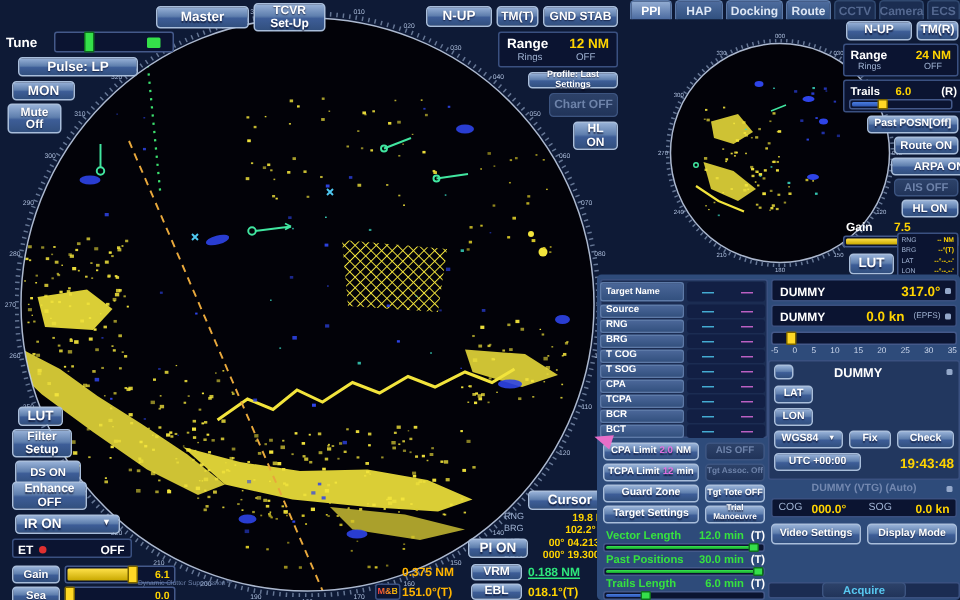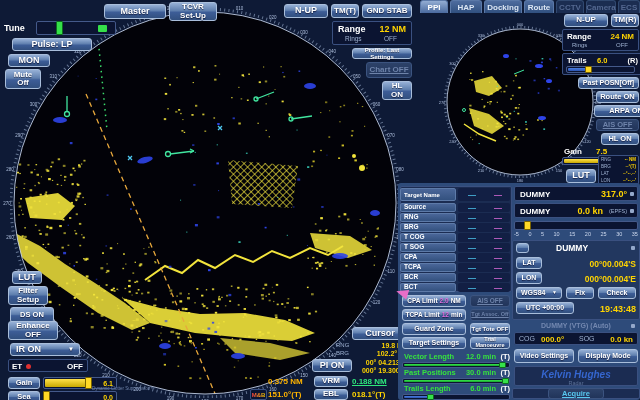--- a/index.html
+++ b/index.html
@@ -2,21 +2,21 @@
 <html><head>
 <meta charset="utf-8">
 <style>
   html,body{margin:0;padding:0;background:#000;}
   #screen{position:relative;width:640px;height:400px;overflow:hidden;
     background:#0e1a36;font-family:"Liberation Sans",sans-serif;color:#fff;}
   .b{position:absolute;display:flex;align-items:center;justify-content:center;
     background:linear-gradient(180deg,#96b0d6 0%,#5f7fae 45%,#3d5d97 55%,#32507f 100%);
     border:1px solid #a9bedb;border-radius:3px;font-size:9px;font-weight:bold;color:#fff;
     text-shadow:0 1px 1px rgba(0,0,25,.65);box-sizing:border-box;line-height:1.05;text-align:center;cursor:default;}
-  .b.dark{background:linear-gradient(180deg,#2d4269,#21345a);border-color:#3c5480;color:#6e83aa;text-shadow:none;text-decoration:underline;}
+  .b.dark{background:linear-gradient(180deg,#2d4269,#21345a);border-color:#3c5480;color:#6e83aa;text-shadow:none;}
   .box{position:absolute;background:#0b1431;border:1px solid #3a5080;border-radius:2px;box-sizing:border-box;}
   .lbl{position:absolute;font-size:7px;color:#9fb2d2;white-space:nowrap;}
   .val{position:absolute;font-size:8px;font-weight:bold;color:#ffd400;white-space:nowrap;}
   .track{position:absolute;background:#0b1431;border:1px solid #44598a;border-radius:2px;box-sizing:border-box;}
   .fill{position:absolute;left:1px;top:1px;bottom:1px;border-radius:1px;}
   .f-green{background:linear-gradient(180deg,#37e84f,#18a02e);}
   .f-yellow{background:linear-gradient(180deg,#ffe14a,#c8a800);}
   .f-blue{background:linear-gradient(180deg,#4a7de0,#2b54b0);}
   .f-none{background:transparent;}
   .knob{position:absolute;right:-2px;top:-2px;bottom:-2px;width:5px;border-radius:1px;}
@@ -1090,42 +1090,36 @@
     <span>25</span>
       <span>30</span>
       <span>35</span>
   </div>
 
   <div class="seg" style="left:512px;top:240px;width:128px;height:80px;background:#22375f;"></div>
   <div class="b" style="left:516px;top:243px;width:13px;height:10px;"></div>
   <span style="position:absolute;left:556px;top:243px;font-size:8.5px;font-weight:bold;">DUMMY</span>
   <span class="tinysq" style="right:4px;left:631px;top:246px;"></span>
   <div class="b" style="left:516px;top:257px;width:26px;height:12px;font-size:7px;">LAT</div>
-  <span class="val" style="left:512px;top:259px;width:124px;text-align:right;font-size:8.5px;">00°00.004'S</span>
   <div class="b" style="left:516px;top:272px;width:26px;height:12px;font-size:7px;">LON</div>
-  <span class="val" style="left:512px;top:274px;width:124px;text-align:right;font-size:8.5px;">000°00.004'E</span>
   <div class="b" style="left:516px;top:287px;width:46px;height:12px;font-size:7px;justify-content:space-between;padding:0 4px;">
     <span>WGS84</span>
     <span style="font-size:5px;">▼</span>
   </div>
   <div class="b" style="left:566px;top:287px;width:28px;height:12px;font-size:7px;">Fix</div>
   <div class="b" style="left:598px;top:287px;width:38px;height:12px;font-size:7px;">Check</div>
   <div class="b" style="left:516px;top:302px;width:58px;height:12px;font-size:7px;">UTC +00:00</div>
   <span class="val" style="left:580px;top:304px;width:56px;text-align:right;font-size:9px;">19:43:48</span>
 
   <div style="position:absolute;left:514px;top:322px;width:124px;text-align:center;font-size:7px;font-weight:bold;color:#7388b0;">DUMMY (VTG) (Auto)</div>
   <span class="tinysq" style="left:631px;top:324px;"></span>
   <div class="box" style="left:514px;top:332px;width:124px;height:13px;">
     <span class="lbl" style="left:4px;top:2px;">COG</span>
     <span class="val" style="left:26px;top:2px;">000.0°</span>
     <span class="lbl" style="left:64px;top:2px;">SOG</span>
     <span class="val" style="right:4px;top:2px;">0.0 kn</span>
   </div>
   <div class="b" style="left:514px;top:349px;width:60px;height:14px;font-size:7px;">Video Settings</div>
   <div class="b" style="left:578px;top:349px;width:60px;height:14px;font-size:7px;">Display Mode</div>
-  <div class="seg" style="left:514px;top:366px;width:124px;height:20px;">
-    <div style="position:absolute;left:0;top:2px;width:100%;text-align:center;font-size:10px;font-weight:bold;font-style:italic;color:#3566cf;">Kelvin Hughes</div>
-    <div style="position:absolute;left:0;top:13px;width:100%;text-align:center;font-size:5.5px;color:#5a6f96;">Radar</div>
-  </div>
   <div class="seg" style="left:512px;top:388px;width:128px;height:11px;"></div>
   <div class="b dark" style="left:548px;top:388px;width:56px;height:11px;font-size:7.5px;color:#58c8f0;">Acquire</div>
 
 </div>
 
 </body></html>

